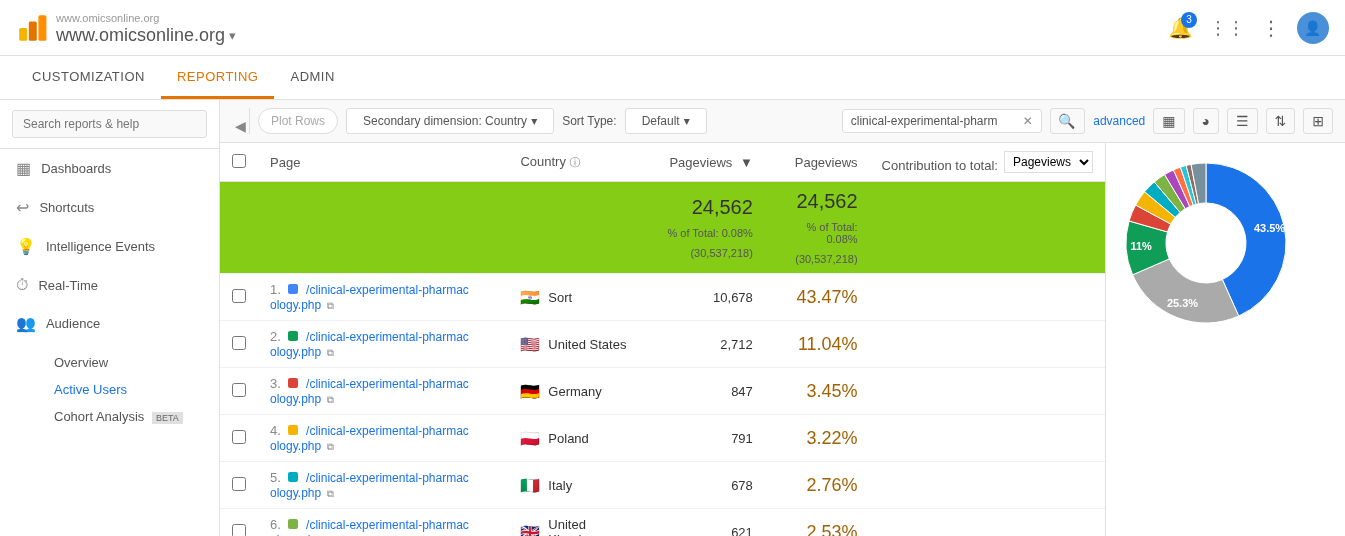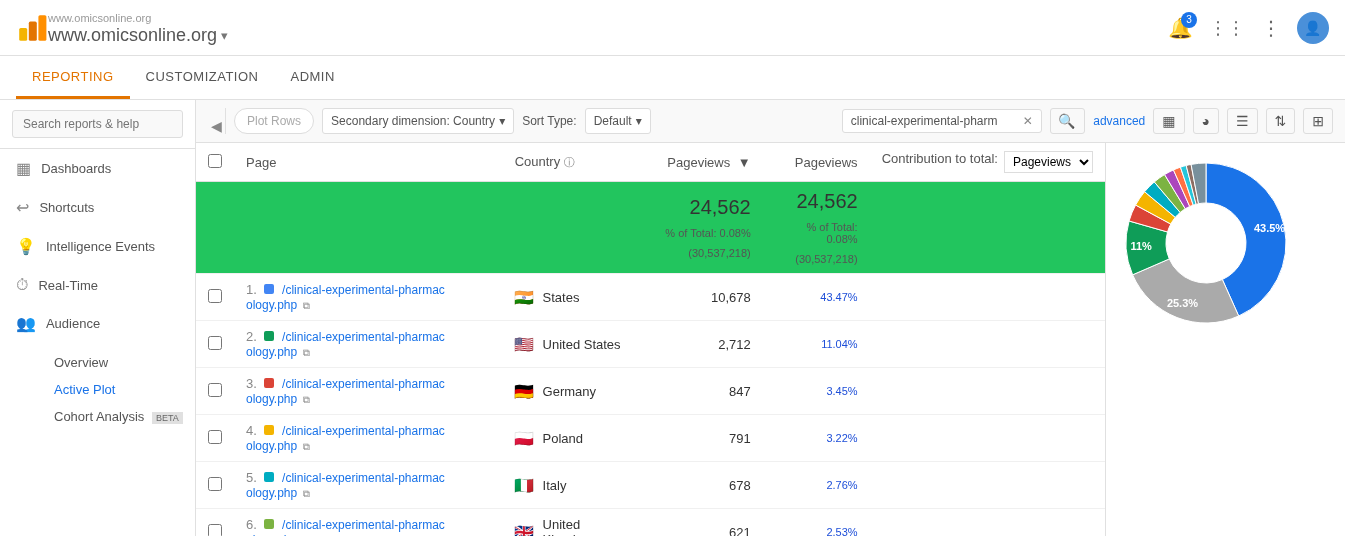--- a/index.html
+++ b/index.html
@@ -4,21 +4,21 @@
   <style>
     * { box-sizing: border-box; margin: 0; padding: 0; }
     body { font-family: Arial, sans-serif; font-size: 13px; background: #fff; color: #333; overflow: hidden; }
 
     
     .top-bar {
       display: flex; align-items: center; justify-content: space-between;
       padding: 6px 16px; border-bottom: 1px solid #e0e0e0; background: #fff;
       height: 56px;
     }
-    .top-bar-left { display: flex; align-items: center; }
+    .top-bar-left { display: flex; align-items: center; gap: 8px; }
     .ga-logo { width: 32px; height: 32px; }
     .top-bar-right { display: flex; align-items: center; gap: 16px; }
     .icon-btn { background: none; border: none; cursor: pointer; color: #666; font-size: 20px; position: relative; }
     .badge { position: absolute; top: -4px; right: -4px; background: #1a73e8; color: #fff; font-size: 10px; border-radius: 50%; width: 16px; height: 16px; display: flex; align-items: center; justify-content: center; }
     .avatar { width: 32px; height: 32px; border-radius: 50%; background: #4a90d9; display: flex; align-items: center; justify-content: center; color: #fff; font-size: 14px; }
 
     
     .nav-bar {
       display: flex; align-items: center; border-bottom: 1px solid #e0e0e0;
       padding: 0 16px; background: #fff; height: 44px;
@@ -27,21 +27,21 @@
       padding: 12px 16px; font-size: 13px; color: #555; cursor: pointer;
       text-transform: uppercase; letter-spacing: 0.5px; border-bottom: 3px solid transparent;
       font-weight: 500;
     }
     .nav-item.active { color: #e37400; border-bottom-color: #e37400; }
 
     
     .main-layout { display: flex; height: calc(536px - 56px - 44px); }
 
     
-    .sidebar { width: 196px; border-right: 1px solid #e0e0e0; overflow-y: auto; background: #fff; flex-shrink: 0; }
+    .sidebar { width: 220px; border-right: 1px solid #e0e0e0; overflow-y: auto; background: #fff; flex-shrink: 0; }
     .search-box { padding: 10px 12px; border-bottom: 1px solid #e0e0e0; }
     .search-input { width: 100%; border: 1px solid #ddd; border-radius: 3px; padding: 6px 10px; font-size: 12px; color: #555; background: #f9f9f9; }
     .sidebar-section { padding: 0; }
     .sidebar-item {
       display: flex; align-items: center; gap: 10px;
       padding: 10px 16px; cursor: pointer; color: #555; font-size: 13px;
     }
     .sidebar-item .s-icon { font-size: 16px; color: #888; }
     .sidebar-sub { padding: 6px 0 6px 42px; }
     .sidebar-sub-item { padding: 6px 12px; font-size: 13px; color: #555; cursor: pointer; }
@@ -55,21 +55,21 @@
     .toolbar {
       display: flex; align-items: center; gap: 8px; padding: 8px 12px;
       border-bottom: 1px solid #e0e0e0; background: #f9f9f9; flex-shrink: 0;
     }
     .toolbar-btn {
       padding: 5px 12px; border: 1px solid #ddd; background: #fff;
       border-radius: 13px; font-size: 12px; cursor: pointer; color: #555;
     }
     .toolbar-btn:disabled { color: #aaa; cursor: default; }
     .toolbar-select {
-      padding: 5px 8px; border: 1px solid #ddd; background: #fff;
+      padding: 5px 16px; border: 1px solid #ddd; background: #fff;
       border-radius: 3px; font-size: 12px; cursor: pointer; color: #555; display: flex; align-items: center; gap: 4px;
     }
     .search-filter {
       display: flex; align-items: center; border: 1px solid #ddd; border-radius: 3px;
       background: #fff; padding: 4px 8px; gap: 6px; font-size: 12px; color: #555; width: 200px;
     }
     .toolbar-icon-btn { background: none; border: 1px solid #ddd; border-radius: 3px; padding: 4px 8px; cursor: pointer; color: #555; font-size: 14px; }
     .advanced-btn { color: #1a73e8; font-size: 12px; cursor: pointer; background: none; border: none; }
 
     
@@ -77,40 +77,40 @@
     .table-section { flex: 1; overflow: auto; }
     table { width: 100%; border-collapse: collapse; font-size: 13px; }
     thead th {
       padding: 8px 12px; text-align: left; border-bottom: 1px solid #e0e0e0;
       font-weight: 500; color: #555; white-space: nowrap; background: #fff;
       position: sticky; top: 0; z-index: 1;
     }
     thead th.right { text-align: right; }
     tbody td { padding: 8px 12px; border-bottom: 1px solid #f0f0f0; vertical-align: middle; }
     tbody td.right { text-align: right; }
-    .summary-row td { background: #22c55e; text-align: right; font-weight: 500; }
+    .summary-row td { background: #84cc16; text-align: right; font-weight: 500; }
     .summary-row td:first-child { text-align: left; }
     .total-value { font-size: 20px; font-weight: 400; color: #333; }
     .total-pct { font-size: 11px; color: #555; margin-top: 8px; }
     .page-link { color: #1a73e8; text-decoration: none; font-size: 12px; }
     .country-cell { display: flex; align-items: center; gap: 8px; }
     .flag { font-size: 16px; }
     .row-num { color: #888; margin-right: 4px; }
     .checkbox { width: 14px; height: 14px; }
     .color-dot { width: 10px; height: 10px; border-radius: 2px; display: inline-block; margin-right: 4px; }
-    .pct-value { color: #1d4ed8; font-size: 11px; }
+    .pct-value { color: #a16207; font-size: 18px; }
 
     
     .chart-section { width: 240px; padding: 10px; border-left: 1px solid #e0e0e0; flex-shrink: 0; }
 
     
     .collapse-btn { width: 18px; cursor: pointer; border-right: 1px solid #e0e0e0; display: flex; align-items: flex-start; justify-content: center; padding-top: 10px; background: #f9f9f9; color: #888; font-size: 14px; flex-shrink: 0; }
 
     .th-checkbox { width: 30px; }
-    .contribution-header { display: flex; align-items: flex-start; gap: 6px; }
+    .contribution-header { display: flex; align-items: flex-end; gap: 6px; }
     .contribution-select { border: 1px solid #ddd; background: #fff; font-size: 12px; padding: 2px 4px; }
   </style>
 </head>
 <body>
 
 <div class="top-bar">
   <div class="top-bar-left">
 
     <svg class="ga-logo" viewBox="0 0 40 40">
       <rect x="4" y="20" width="10" height="16" rx="2" fill="#f4b400"></rect>
@@ -136,22 +136,22 @@
     <button class="icon-btn">
       <span>⋮</span>
     </button>
     <div class="avatar">
       <span>👤</span>
     </div>
   </div>
 </div>
 
 <div class="nav-bar">
+  <div class="nav-item">CUSTOMIZATION</div>
   <div class="nav-item active">REPORTING</div>
-  <div class="nav-item">CUSTOMIZATION</div>
   <div class="nav-item">ADMIN</div>
 </div>
 
 <div class="main-layout">
 
   <div class="sidebar">
     <div class="search-box">
       <input class="search-input" type="text" placeholder="Search reports &amp; help" style="">
     </div>
     <div class="sidebar-section">
@@ -170,21 +170,21 @@
       <div class="sidebar-item">
         <span class="s-icon">⏱</span>
         <span>Real-Time</span>
       </div>
       <div class="sidebar-item">
         <span class="s-icon">👥</span>
         <span>Audience</span>
       </div>
       <div class="sidebar-sub">
         <div class="sidebar-sub-item">Overview</div>
-        <div class="sidebar-sub-item active">Active Plot</div>
+        <div class="sidebar-sub-item active">Active Users</div>
         <div class="sidebar-sub-item">
           <span>Cohort Analysis</span>
           <span class="beta-badge">BETA</span>
         </div>
       </div>
     </div>
   </div>
 
   <div class="content">
 
@@ -277,21 +277,21 @@
     <td><input type="checkbox" class="checkbox" style=""></td>
     <td>
       <span class="row-num">1.</span>
       <span class="color-dot" style="background:#4285f4;"></span>
       <a class="page-link" href="#">/clinical-experimental-pharmac ology.php</a>
       <span style="color:#888;font-size:10px;margin-left:2px;">⧉</span>
     </td>
     <td>
       <div class="country-cell">
         <span class="flag">🇮🇳</span>
-        <span>States</span>
+        <span>Sort</span>
       </div>
     </td>
     <td class="right">10,678</td>
     <td class="right pct-value">43.47%</td>
     <td></td>
   </tr>
               <tr>
     <td><input type="checkbox" class="checkbox" style=""></td>
     <td>
       <span class="row-num">2.</span>

